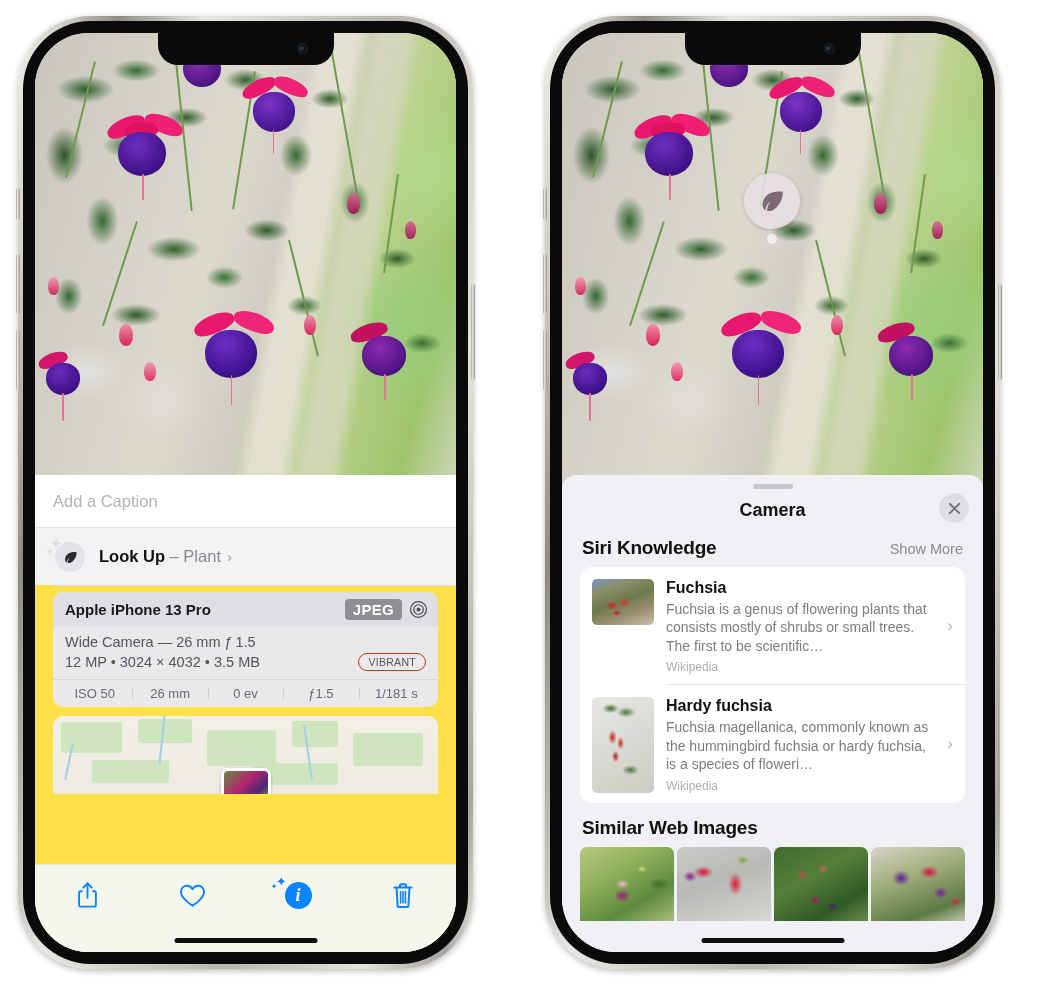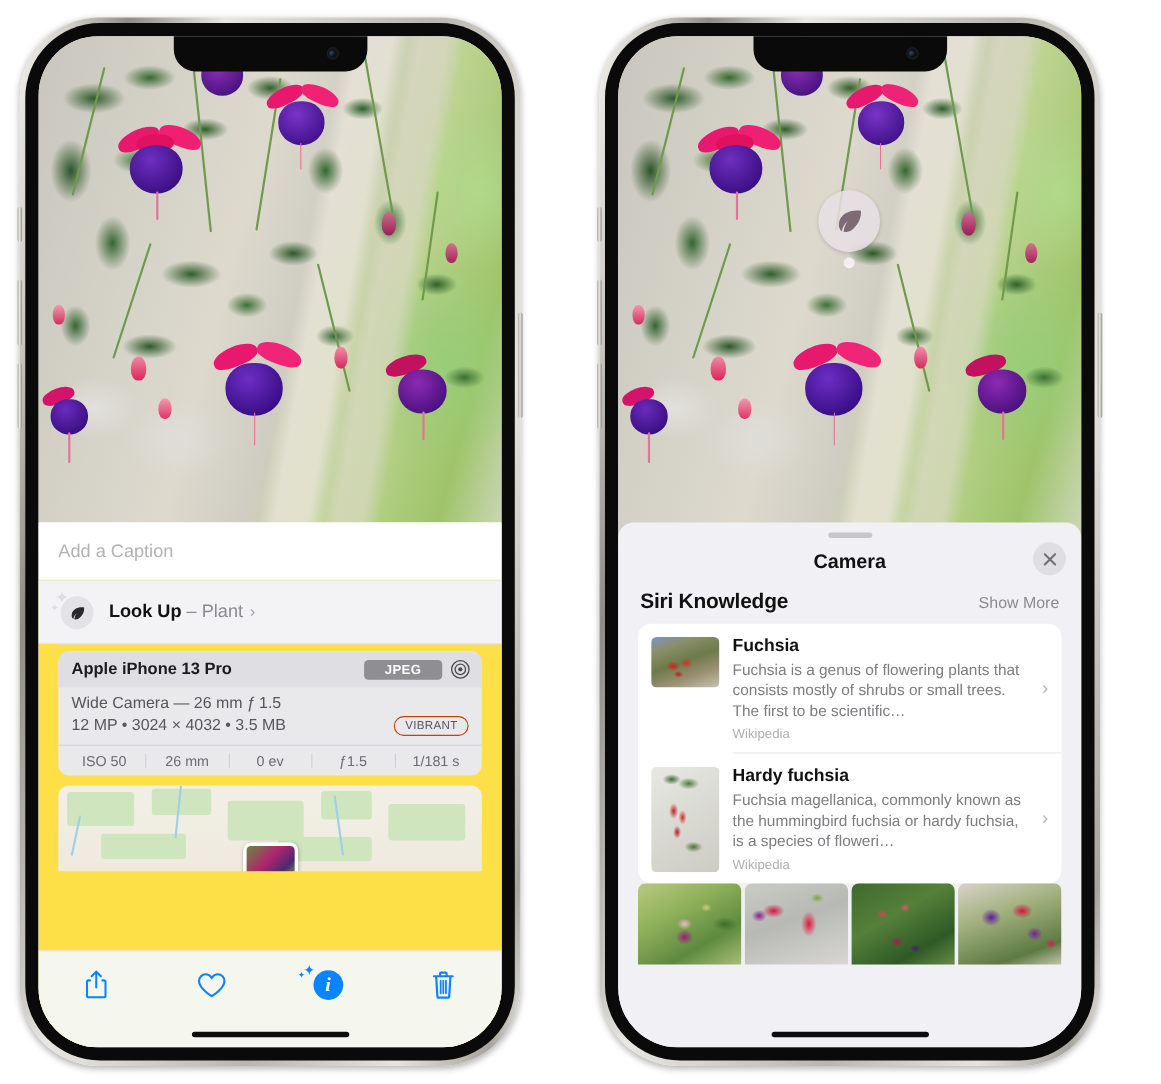--- a/index.html
+++ b/index.html
@@ -153,22 +153,22 @@
     margin:6px 18px 0 18px; border-radius:10px; overflow:hidden;
     background:#e9e9ec;
   }
   .exif-head {
     display:flex; align-items:center; justify-content:space-between;
     padding:7px 10px 7px 12px; background:#dfdfe3;
   }
   .exif-model { font-size:15px; font-weight:700; color:#1b1b1d; }
   .exif-head-right { display:flex; align-items:center; gap:7px; }
   .badge-jpeg {
-    background:#8e8e93; color:#fff; font-size:12px; font-weight:700;
-    padding:2px 19px; border-radius:4px; letter-spacing:.3px;
+    background:#8e8e93; color:#fff; font-size:15px; font-weight:700;
+    padding:2px 8px; border-radius:4px; letter-spacing:.3px;
   }
   .aperture-icon { width:19px; height:19px; }
   .exif-body { padding:7px 12px 8px 12px; }
   .exif-l1 { font-size:14.5px; color:#55555a; }
   .exif-l2 { font-size:14.5px; color:#55555a; margin-top:3px;
              display:flex; align-items:center; justify-content:space-between; }
   .badge-vibrant {
     border:1px solid #c2410c; color:#55555a; font-size:10.5px; font-weight:400;
     padding:2px 9px; border-radius:9px; letter-spacing:.3px;
   }
@@ -591,20 +591,23 @@
             <div class="know-thumb tall thumb-b"></div>
             <div class="know-body">
               <div class="know-title">Hardy fuchsia</div>
               <div class="know-desc">Fuchsia magellanica, commonly known as the hummingbird fuchsia or hardy fuchsia, is a species of floweri…</div>
               <div class="know-src">Wikipedia</div>
             </div>
             <span class="know-chev">›</span>
           </div>
         </div>
 
+        <div class="sim-head">
+          <span class="sim-title">Similar Web Images</span>
+        </div>
         <div class="sim-strip">
           <div class="sim-img sim-1"></div>
           <div class="sim-img sim-2"></div>
           <div class="sim-img sim-3"></div>
           <div class="sim-img sim-4"></div>
         </div>
       </div>
 
       <div class="notch">
 

